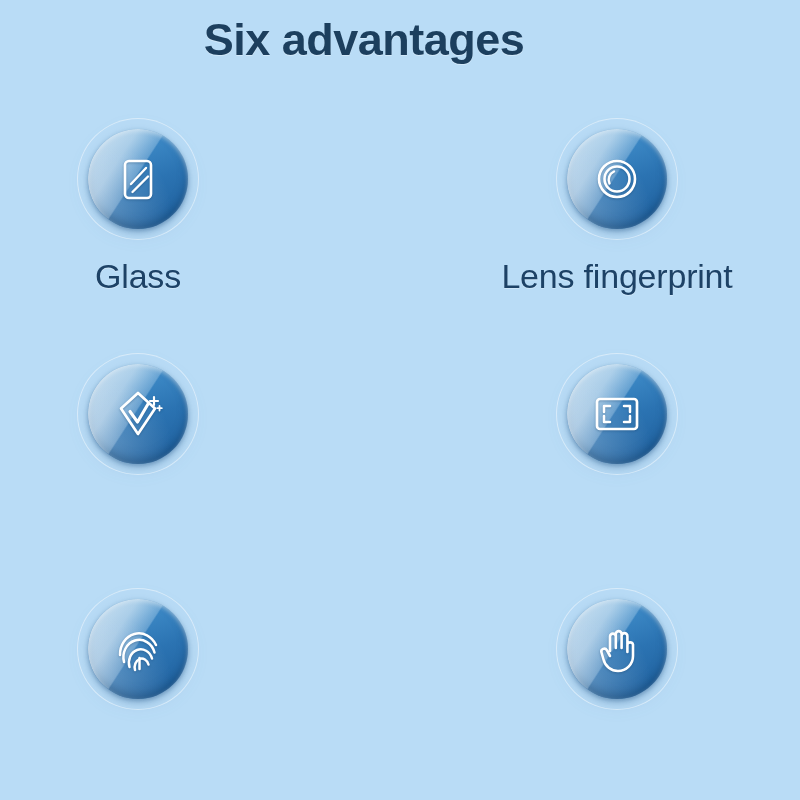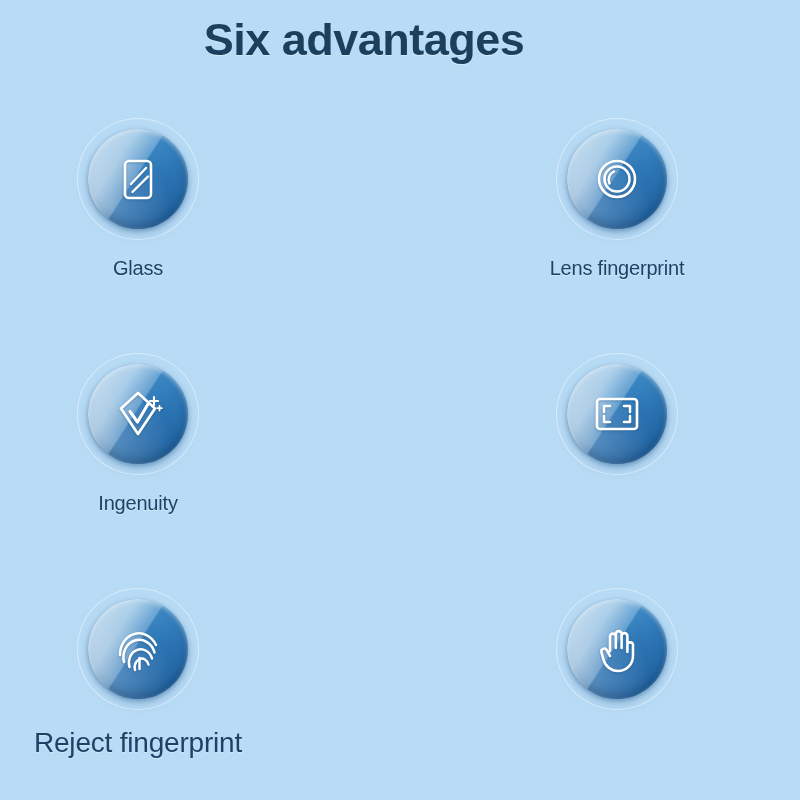--- a/index.html
+++ b/index.html
@@ -103,21 +103,21 @@
   }
   .glyph svg *{
     stroke:#ffffff;fill:none;
     stroke-linecap:round;stroke-linejoin:round;
     vector-effect:non-scaling-stroke;
   }
 
   
   .label{
     margin-top:17px;
-    font-size:20px;
+    font-size:34px;
     font-weight:400;
     color:#1d4266;
     white-space:nowrap;
     letter-spacing:-0.2px;
     text-shadow:0 1px 0 rgba(255,255,255,.30);
   }
   .row3 .label{font-size:28px;}
 </style>
 </head>
 <body>
@@ -161,21 +161,20 @@
         <div class="disc"></div>
         <div class="glyph">
           <svg width="58" height="58" viewBox="0 0 58 58">
             <path d="M29 8 L46 23.5 L29 49 L12 23.5 Z" stroke-width="2.7"></path>
             <path d="M21 26.5 L28.5 37 L39 19" stroke-width="3.1"></path>
             <path d="M45 12 L45 20 M41 16 L49 16" stroke-width="2.2"></path>
             <path d="M50.5 21 L50.5 25.5 M48.2 23.2 L52.8 23.2" stroke-width="1.8"></path>
           </svg>
         </div>
       </div>
-      <div class="label">Ingenuity</div>
     </div>
 
     <div class="cell right">
       <div class="badge">
         <div class="disc"></div>
         <div class="glyph">
           <svg width="58" height="58" viewBox="0 0 58 58">
             <rect x="9" y="14" width="40" height="30" rx="3" stroke-width="2.7"></rect>
             <path d="M16 27 L16 21 L22 21" stroke-width="2.5"></path>
             <path d="M42 27 L42 21 L36 21" stroke-width="2.5"></path>
@@ -192,21 +191,20 @@
         <div class="glyph">
           <svg width="56" height="56" viewBox="0 0 56 56">
             <path d="M10 34 A19 21 0 0 1 46 24" stroke-width="2.5"></path>
             <path d="M14 41 A15.5 17 0 0 1 44.5 31.5" stroke-width="2.5"></path>
             <path d="M19.5 46 A11.5 13 0 0 1 42 37.5" stroke-width="2.5"></path>
             <path d="M25 49 A7 8.5 0 0 1 38.5 43.5" stroke-width="2.5"></path>
             <path d="M29.5 48 L29.5 37" stroke-width="2.5"></path>
           </svg>
         </div>
       </div>
-      <div class="label">Reject fingerprint</div>
     </div>
 
     <div class="cell right row3">
       <div class="badge">
         <div class="disc"></div>
         <div class="glyph">
           <svg width="56" height="56" viewBox="0 0 56 56">
             <path d="M21 30 L21 15.5 A2.9 2.9 0 0 1 26.8 15.5 L26.8 27
                      M26.8 27 L26.8 13 A2.9 2.9 0 0 1 32.6 13 L32.6 27
                      M32.6 27 L32.6 15 A2.9 2.9 0 0 1 38.4 15 L38.4 31

